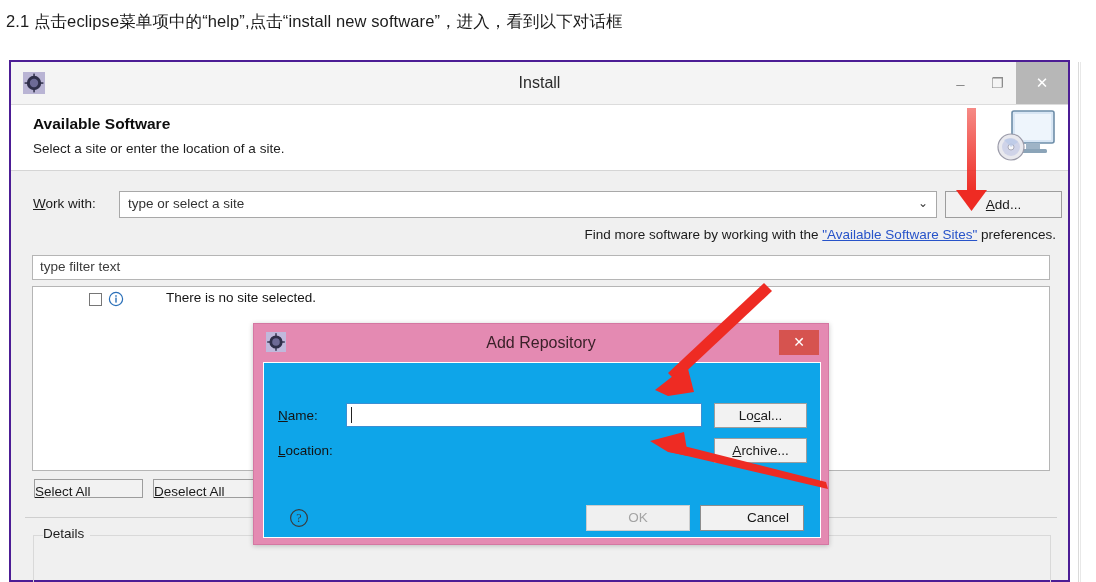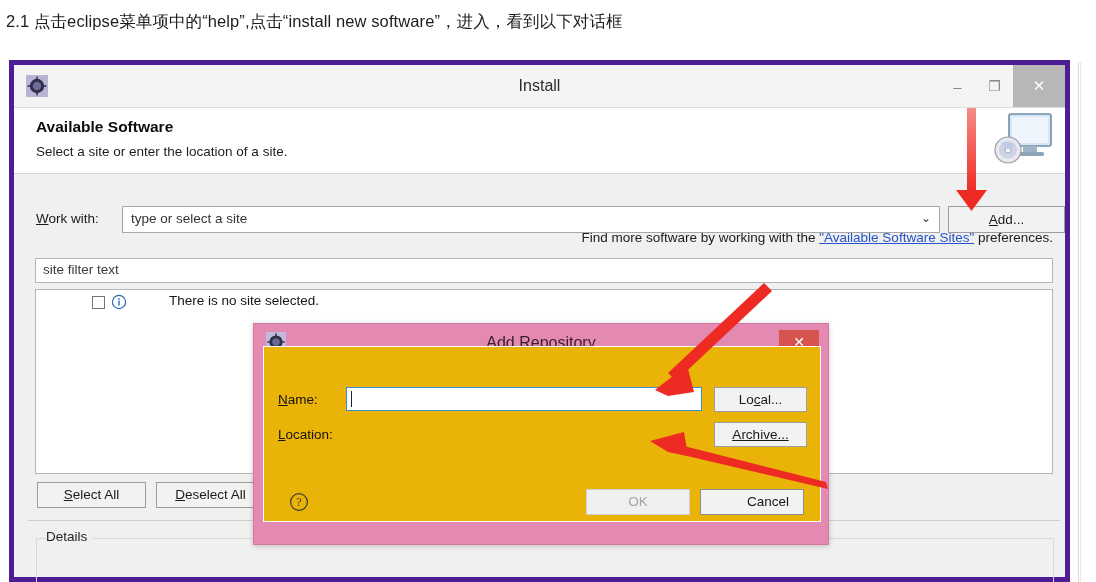--- a/index.html
+++ b/index.html
@@ -32,21 +32,21 @@
   }
 
   
   #install-window {
     position: absolute;
     left: 9px;
     top: 60px;
     width: 1061px;
     height: 522px;
     background: #f0f0f0;
-    border: 5px solid #4c1d95;
+    border: 2px solid #4c1d95;
     box-sizing: border-box;
   }
   #install-titlebar {
     position: relative;
     height: 42px;
     background: #f4f4f4;
     border-bottom: 1px solid #dcdcdc;
   }
   #install-title {
     position: absolute;
@@ -124,21 +124,21 @@
     height: 62px;
   }
 
   
   #install-body {
     position: relative;
     padding: 0;
   }
   #workwith-row {
     position: absolute;
-    left: 0; top: 32px;
+    left: 0; top: 20px;
     width: 100%;
     height: 28px;
     padding-left: 12px;
   }
   #workwith-label {
     position: absolute;
     left: 22px;
     top: 5px;
     font-size: 13.5px;
   }
@@ -283,25 +283,25 @@
     top: 3px;
     font-size: 13.5px;
     color: #151515;
     white-space: nowrap;
     margin-left: 37px;
   }
 
   #selectall-btn, #deselectall-btn {
     position: absolute;
     top: 308px;
-    height: 26px;
+    height: 19px;
     background: #f2f2f2;
     border: 1px solid #9d9d9d;
     box-sizing: border-box;
-    text-align: center;
+    text-align: left;
     line-height: 24px;
     font-size: 13.5px;
     cursor: default;
   }
   #selectall-btn { left: 23px; width: 109px; }
   #deselectall-btn { left: 142px; width: 109px; }
 
   #details-sep {
     position: absolute;
     left: 14px;
@@ -379,24 +379,24 @@
     background: #d6534f;
     color: #ffffff;
     font-size: 14px;
     line-height: 25px;
     text-align: center;
     cursor: default;
   }
   #addrepo-content {
     position: absolute;
     left: 9px;
-    top: 22px;
+    top: 38px;
     width: 558px;
     height: 176px;
-    background: #eab308;
+    background: #0ea5e9;
     border: 1px solid #ffffff;
     box-sizing: border-box;
   }
   .field-label {
     position: absolute;
     font-size: 13.5px;
     color: #141414;
   }
   #name-label { left: 14px; top: 45px; }
   #location-label { left: 14px; top: 80px; }
@@ -442,21 +442,21 @@
     height: 25px;
     background: #f2f2f2;
     border: 1px solid #9d9d9d;
     box-sizing: border-box;
     text-align: center;
     line-height: 23px;
     font-size: 13.5px;
     cursor: default;
   }
   #local-btn { top: 40px; }
-  #archive-btn { top: 75px; text-decoration: underline; }
+  #archive-btn { top: 75px; }
   #help-icon {
     position: absolute;
     left: 25px;
     top: 145px;
     width: 20px;
     height: 20px;
   }
   #ok-btn {
     position: absolute;
     left: 322px;
@@ -563,21 +563,21 @@
       <div id="workwith-combo">
         <div id="workwith-value">type or select a site</div>
         <div id="workwith-caret">⌄</div>
       </div>
       <div id="add-button"><span class="ul">A</span><span>dd...</span></div>
     </div>
 
     <div id="findmore"><span>Find more software by working with the </span><a href="#">"Available Software Sites"</a><span> preferences.</span></div>
 
     <div id="filter-box">
-      <div id="filter-text">site filter text</div>
+      <div id="filter-text">type filter text</div>
     </div>
 
     <div id="table-area">
       <div id="table-row-1">
         <div id="row-checkbox"></div>
         <div id="row-info-icon">
           <svg viewBox="0 0 16 16" xmlns="http://www.w3.org/2000/svg">
             <circle cx="8" cy="8" r="6.6" fill="#ffffff" stroke="#2a6fb8" stroke-width="1.2"></circle>
             <rect x="7.3" y="6.6" width="1.4" height="5" fill="#2a6fb8"></rect>
             <rect x="7.3" y="4.2" width="1.4" height="1.6" fill="#2a6fb8"></rect>

